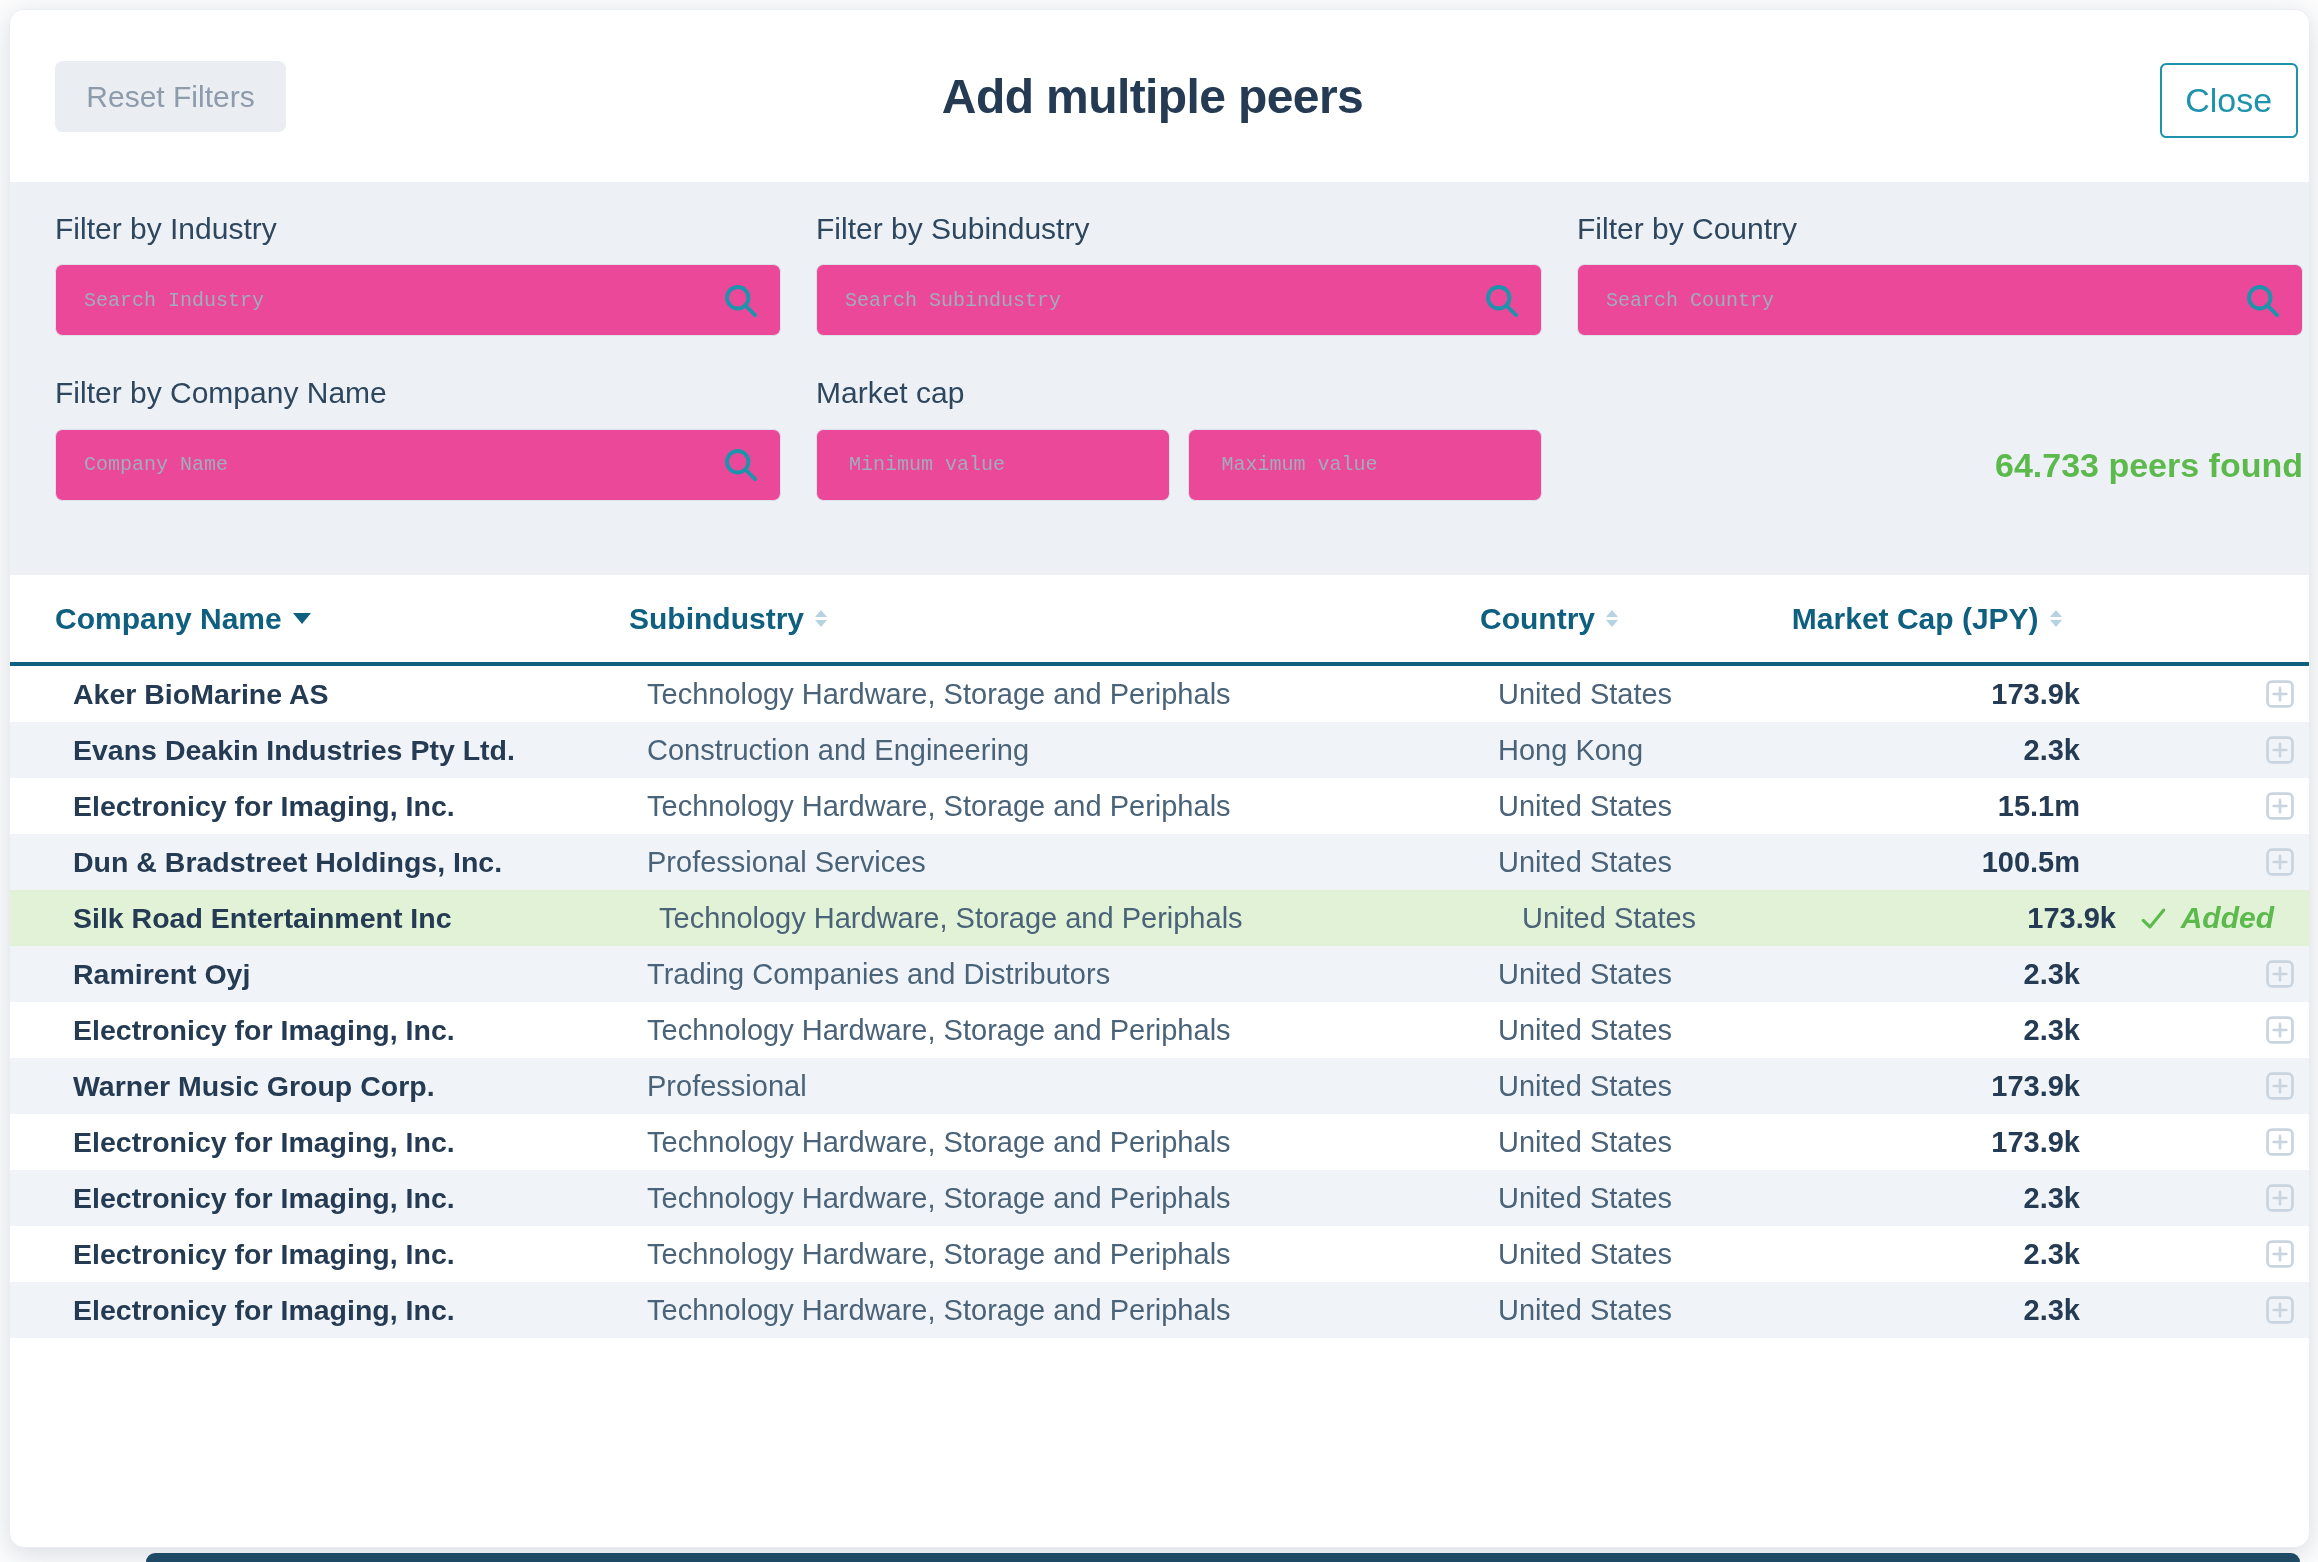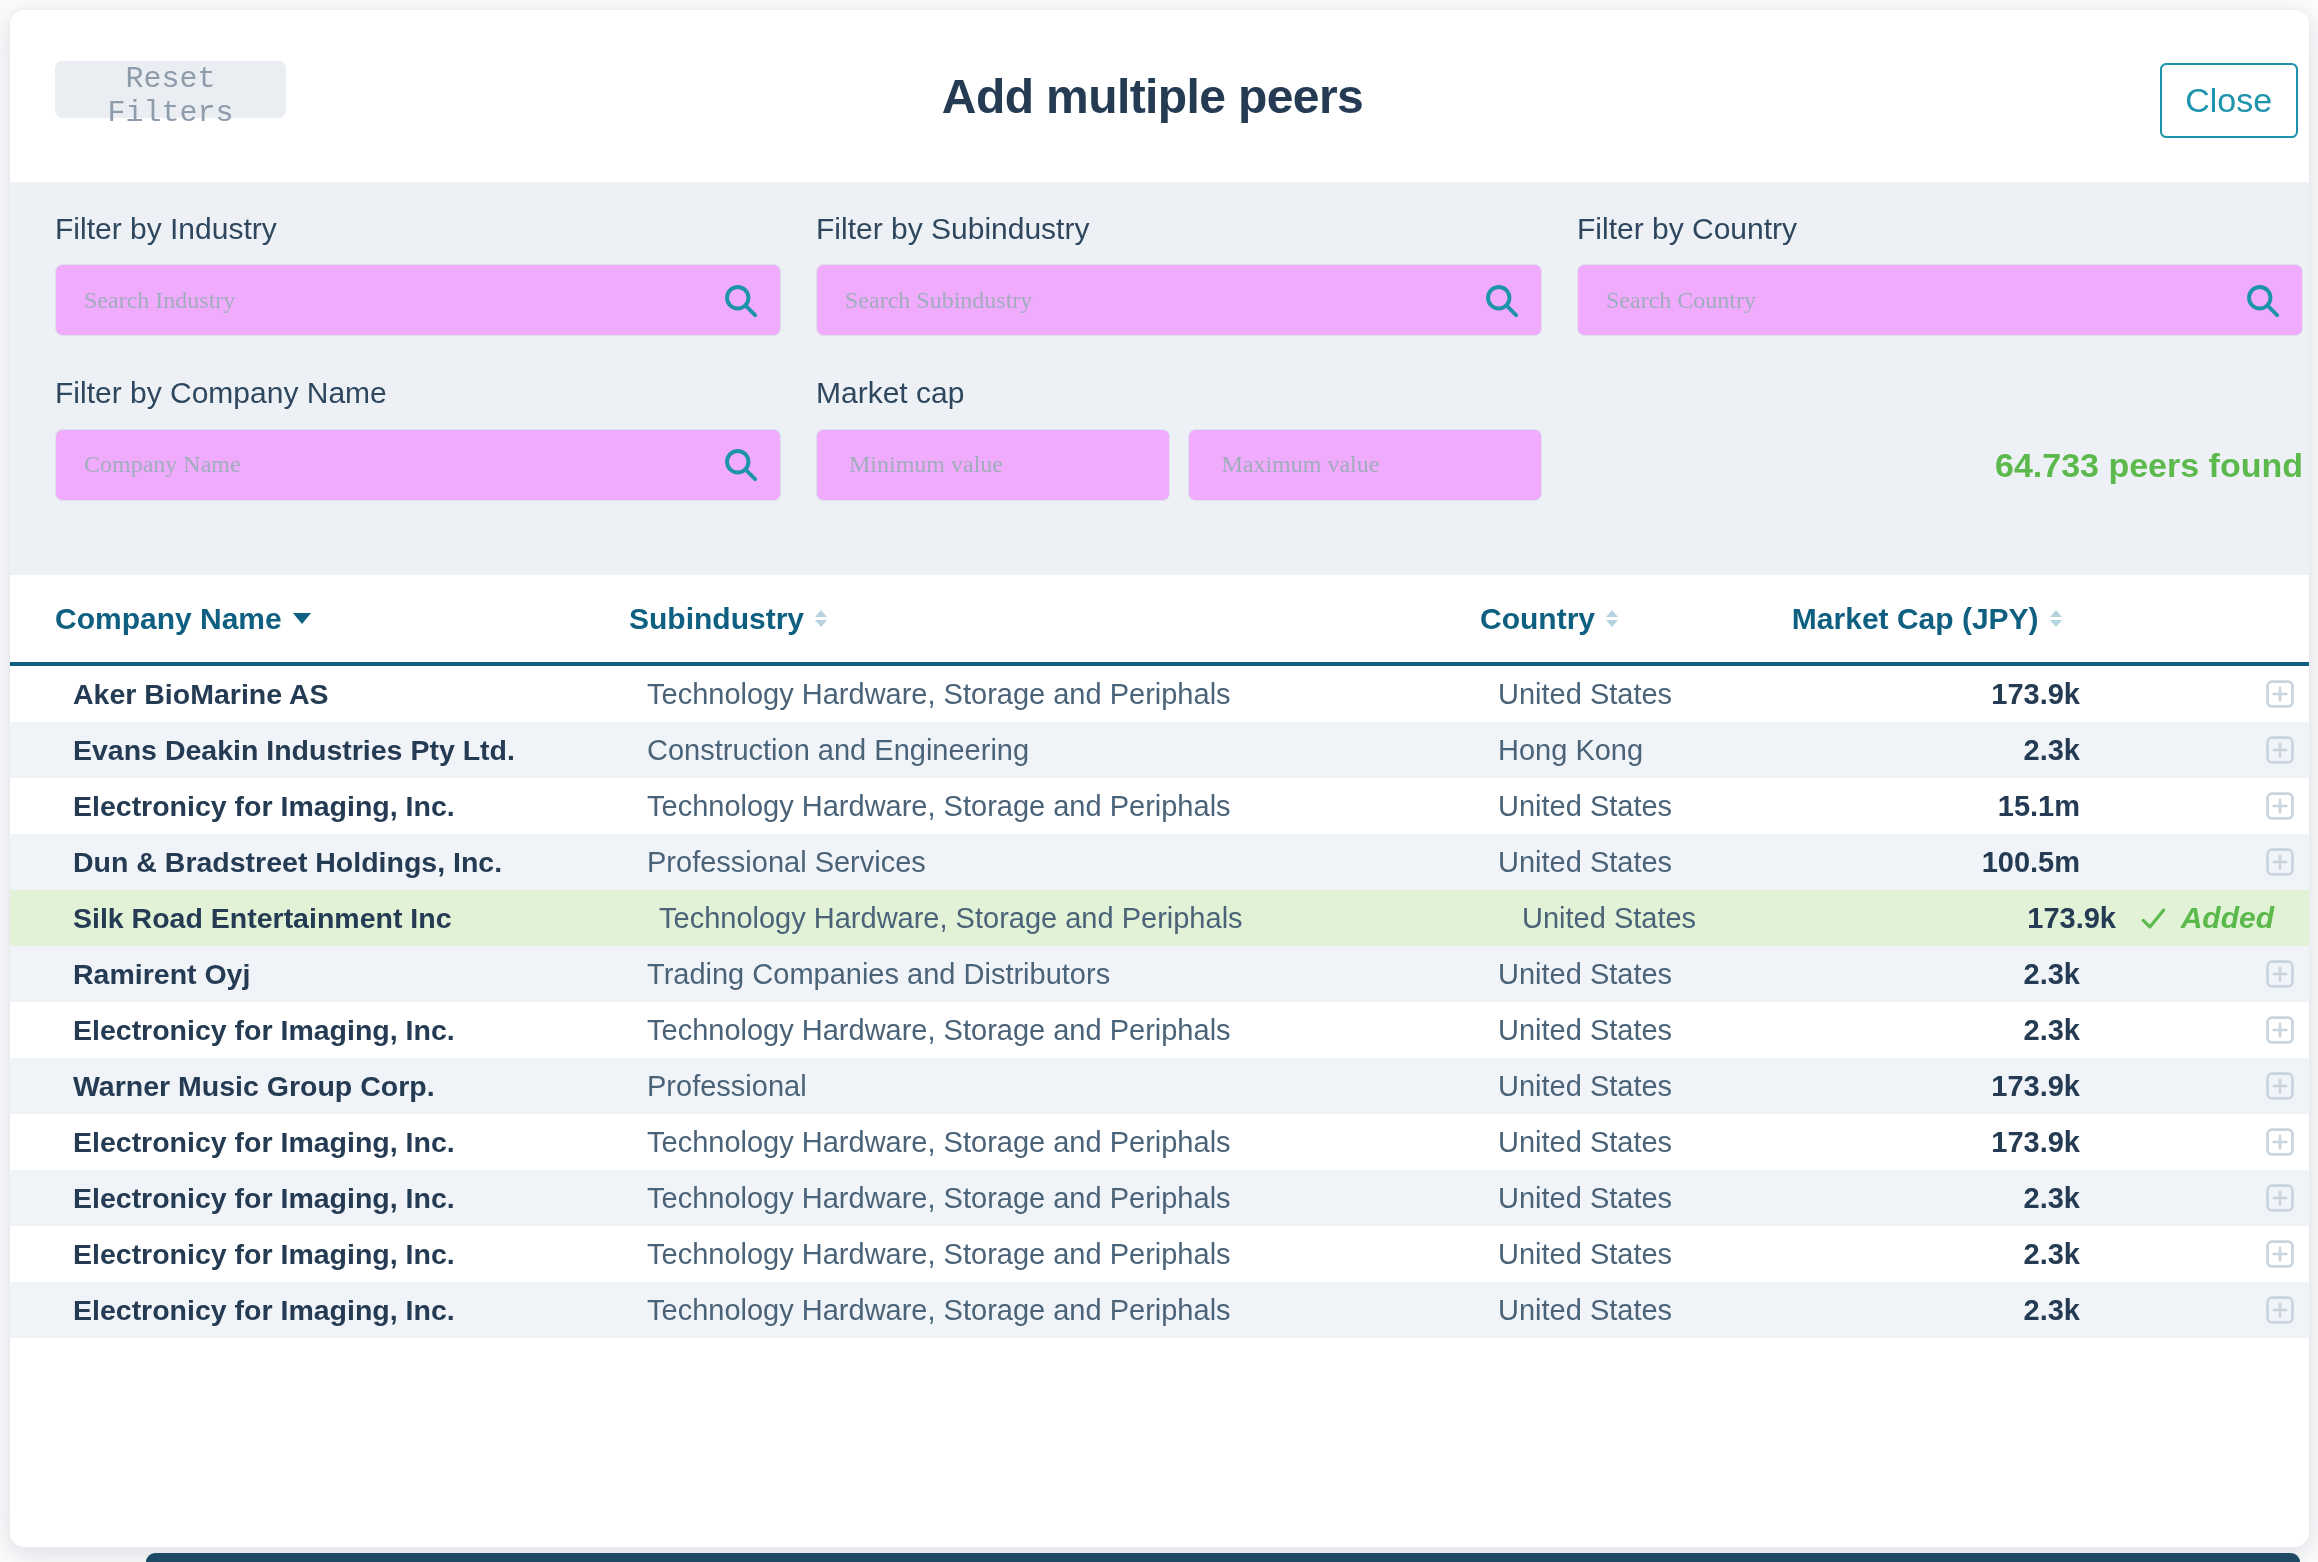--- a/index.html
+++ b/index.html
@@ -11,44 +11,44 @@
   }
   .card{
     position:absolute;left:9px;top:9px;width:2301px;height:1539px;
     background:#fff;border:0.6px solid #e9edf2;border-radius:15px;
     box-shadow:0 6.3px 28px rgba(30,50,70,.16);
     overflow:hidden;box-sizing:border-box;
   }
   
   .modal-header{position:relative;height:172px;background:#fff;}
   .reset-btn{
-    position:absolute;left:45px;top:51px;width:231px;height:57px;
+    position:absolute;left:45px;top:51px;width:231px;height:71px;
     background:var(--reset-bg);color:var(--reset-text);
-    border:none;border-radius:7.6px;font-size:30px;font-family:Liberation Mono, monospace;cursor:pointer;
+    border:none;border-radius:7.6px;font-size:30px;font-family:Liberation Sans, sans-serif;cursor:pointer;
   }
   .title{
     position:absolute;left:0;right:14px;top:0;height:172px;margin:0;
     display:flex;align-items:center;justify-content:center;
     font-size:48px;font-weight:bold;letter-spacing:-0.6px;color:var(--navy);
   }
   .close-btn{
     position:absolute;right:11.4px;top:53px;width:138px;height:75px;
     background:#fff;border:2.5px solid var(--teal);border-radius:6.3px;
     color:var(--teal);font-size:34px;font-weight:normal;font-family:inherit;cursor:pointer;
   }
   
   .filter-panel{height:393px;background:var(--panel-bg);padding:29px 15px 0 45px;box-sizing:border-box;}
   .fgrid{display:grid;grid-template-columns:726px 726px 726px;column-gap:35px;}
   .row2{margin-top:39px;}
   .f-label{display:block;font-size:30px;line-height:35px;color:#2e475e;margin-bottom:18.4px;}
   .input-wrap{position:relative;}
   .text-input{
-    width:100%;height:72px;box-sizing:border-box;background:#f0abfc;
+    width:100%;height:72px;box-sizing:border-box;background:#ec4899;
     border:1.3px solid var(--input-border);border-radius:7.6px;
-    padding:0 82px 0 28px;font-size:24px;color:var(--navy);font-family:Liberation Serif, serif;outline:none;
+    padding:0 82px 0 28px;font-size:20px;color:var(--navy);font-family:Liberation Mono, monospace;outline:none;
   }
   .text-input::placeholder{color:var(--placeholder);}
   .mc-input{padding:0 32px;}
   .search-icon{position:absolute;right:21.5px;top:16.5px;width:39px;height:39px;}
   .mc-row{display:flex;gap:18.4px;}
   .mc-row .input-wrap{flex:0 0 354px;}
   .peers-cell{height:72px;margin-top:54px;display:flex;align-items:center;justify-content:flex-end;}
   .peers-found{font-size:34px;font-weight:bold;color:var(--green);}
   
   .table-header{

